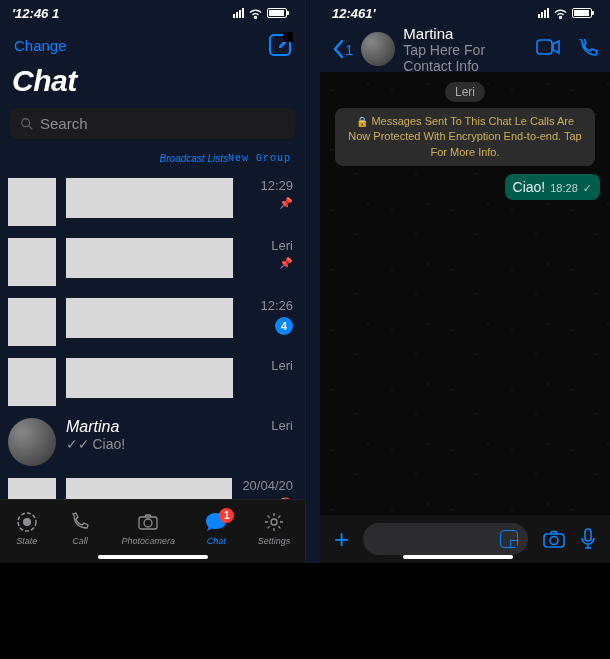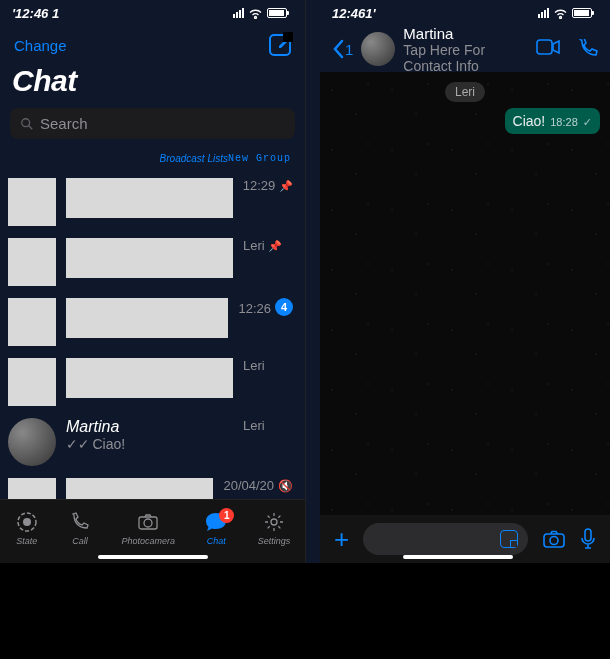--- a/index.html
+++ b/index.html
@@ -85,21 +85,21 @@
     .chat-row {
       display: flex;
       padding: 6px 12px 6px 8px;
       gap: 10px;
       align-items: flex-start;
     }
     .avatar-placeholder { width: 48px; height: 48px; background: #d9d9d9; border-radius: 0; flex-shrink: 0; }
     .avatar-round { width: 48px; height: 48px; background: #555; border-radius: 50%; flex-shrink: 0; background-image: radial-gradient(circle at 30% 30%, #888, #333); }
     .chat-body { flex: 1; }
     .chat-body-rect { flex:1; height: 40px; background: #d9d9d9; }
-    .chat-meta { display: flex; flex-direction: row; align-items: flex-end; gap: 4px; font-size: 13px; color: #8e8e93; min-width: 50px; }
+    .chat-meta { display: flex; flex-direction: column; align-items: flex-end; gap: 4px; font-size: 13px; color: #8e8e93; min-width: 50px; }
     .pin-icon { font-size: 11px; color: #8e8e93; }
     .unread-badge { background: #0a84ff; color:#fff; width:18px;height:18px;border-radius:50%;font-size:11px;display:flex;align-items:center;justify-content:center;font-weight:600; }
     .mute-icon { font-size: 12px; color: #8e8e93; }
     .chat-name { font-size: 16px; color:#fff; font-style: italic; }
     .chat-preview { font-size: 14px; color:#8e8e93; display:flex;align-items:center;gap:3px; }
     .check { color: #8e8e93; }
 
     .tab-bar {
       height: 64px;
       background: #141414;
@@ -351,20 +351,24 @@
         </svg>
       <svg width="20" height="20" viewBox="0 0 20 20">
           <path d="M4 2c0 8 6 14 14 14l1-4-5-2-2 2c-3-1-5-3-6-6l2-2-2-5-4 1 2 2z" stroke="#0a84ff" stroke-width="1.6" fill="none"></path>
         </svg>
     </div>
   </div>
 
   <div class="conv-body">
     <div class="pattern"></div>
     <div class="date-pill">Leri</div>
+    <div class="encryption-notice">
+      <span class="lock-small">🔒</span>
+      <span>Messages Sent To This Chat Le Calls Are Now Protected With Encryption End-to-end. Tap For More Info.</span>
+    </div>
     <div class="msg-out">
       <span>Ciao!</span>
       <span class="msg-time">18:28</span>
       <span class="msg-tick">✓</span>
     </div>
   </div>
 
   <div class="input-bar">
     <span class="plus">+</span>
     <div class="msg-field">

